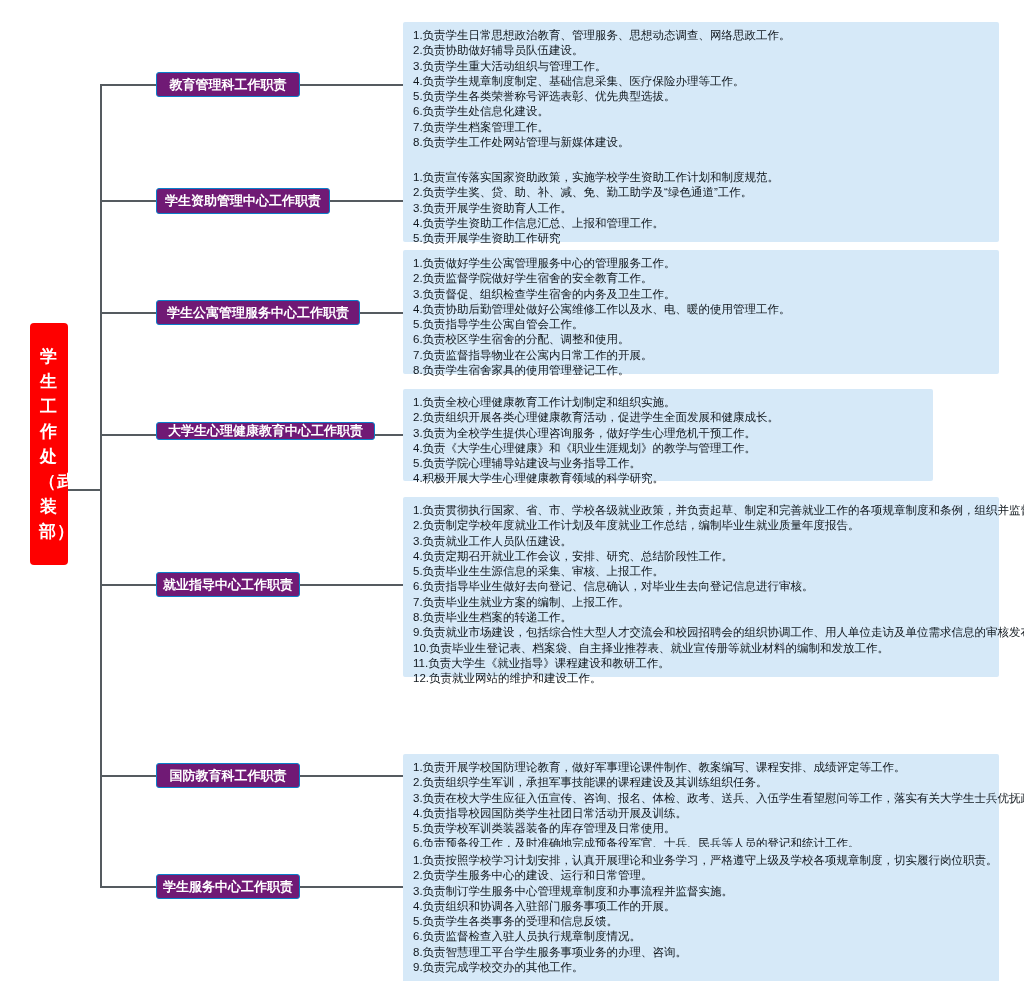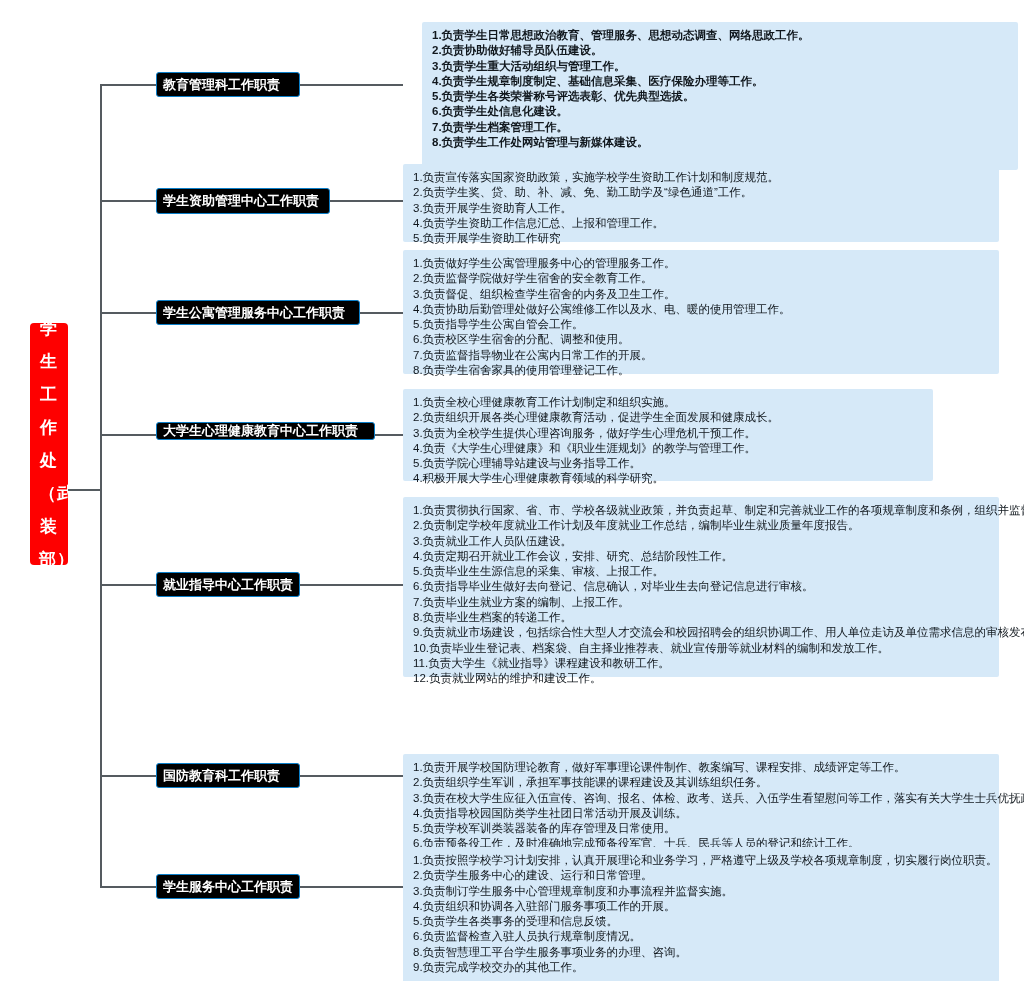--- a/index.html
+++ b/index.html
@@ -25,21 +25,21 @@
     position: absolute;
     left: 30px;
     top: 323px;
     width: 38px;
     height: 242px;
     background: #fe0000;
     border-radius: 4px;
     color: #ffffff;
     font-weight: bold;
     font-size: 17px;
-    line-height: 33px;
+    line-height: 25px;
     letter-spacing: 1px;
     display: flex;
     align-items: center;
     justify-content: center;
     text-align: center;
     writing-mode: horizontal-tb;
   }
   .root-node span {
     display: block;
     width: 20px;
@@ -49,28 +49,29 @@
 
   
   .trunk {
     position: absolute;
     background: #555b60;
   }
 
   
   .branch-label {
     position: absolute;
-    background: #000000;
+    background: #701a75;
     border: 1px solid #0b7fc9;
     border-radius: 3px;
     color: #ffffff;
     font-weight: bold;
     font-size: 13px;
     display: flex;
     align-items: center;
+    justify-content: center;
     text-align: center;
     padding: 3px 6px;
     white-space: nowrap;
   }
 
   
   .panel {
     position: absolute;
     background: #d6e9f8;
     border-radius: 2px;
@@ -94,21 +95,21 @@
 
   <div class="trunk" style="left:100px; top:84px; width:1.6px; height:803px;"></div>
 
   <div class="trunk" style="left:68px; top:489px; width:33px; height:1.6px;"></div>
 
   <div class="trunk" style="left:100px; top:84px; width:56px; height:1.6px;"></div>
   <div class="branch-label" style="left:156px; top:72px; width:144px; height:25px;">
     <span>教育管理科工作职责</span>
   </div>
   <div class="trunk" style="left:300px; top:84px; width:103px; height:1.6px;"></div>
-  <div class="panel" style="left:422px; top:22px; width:596px; height:148px;font-weight:bold;">
+  <div class="panel" style="left:403px; top:22px; width:596px; height:148px;">
     <div class="line">1.负责学生日常思想政治教育、管理服务、思想动态调查、网络思政工作。</div>
     <div class="line">2.负责协助做好辅导员队伍建设。</div>
     <div class="line">3.负责学生重大活动组织与管理工作。</div>
     <div class="line">4.负责学生规章制度制定、基础信息采集、医疗保险办理等工作。</div>
     <div class="line">5.负责学生各类荣誉称号评选表彰、优先典型选拔。</div>
     <div class="line">6.负责学生处信息化建设。</div>
     <div class="line">7.负责学生档案管理工作。</div>
     <div class="line">8.负责学生工作处网站管理与新媒体建设。</div>
   </div>
 

